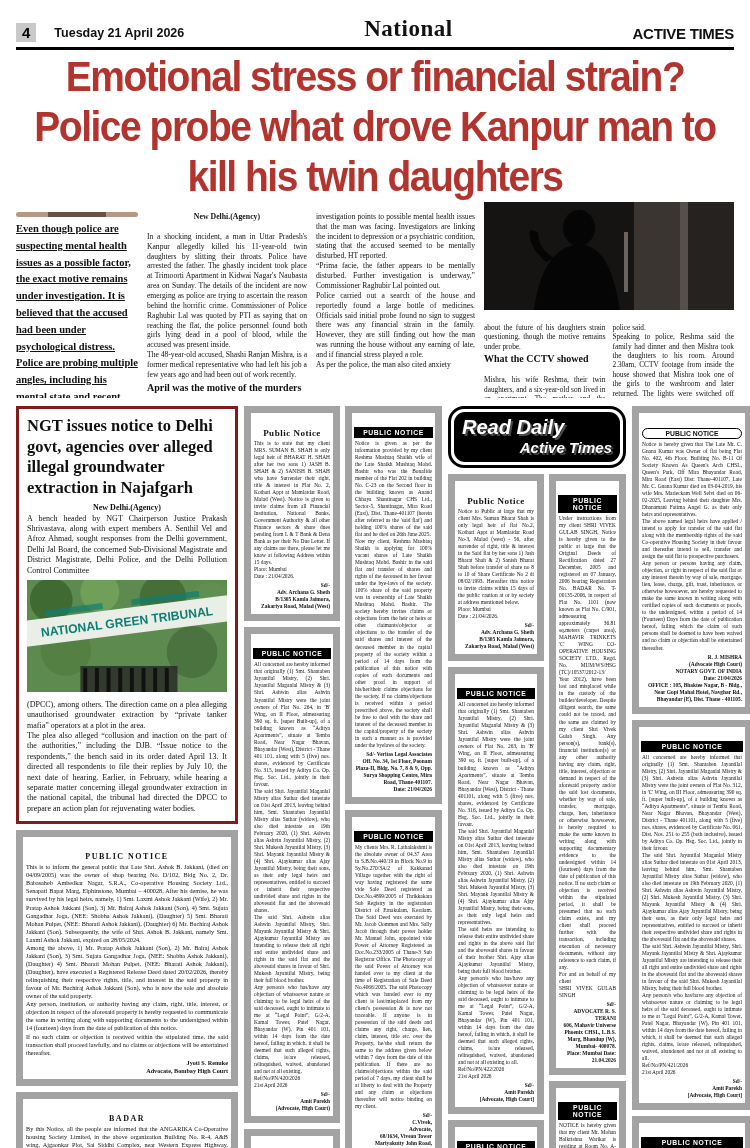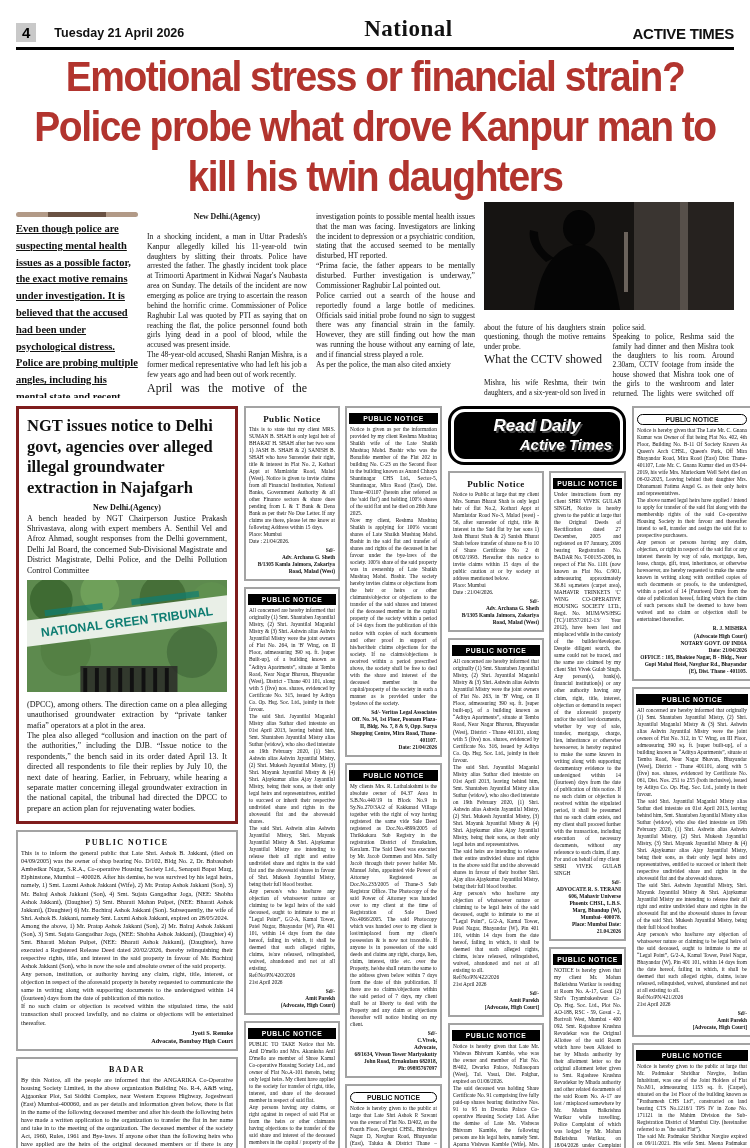--- a/index.html
+++ b/index.html
@@ -21,35 +21,35 @@
             margin:8px 0 4px;transform:scaleY(1.08);}
   
   .story{display:flex;gap:9px;margin-top:6px;height:196px;overflow:hidden;}
   .pullquote-wrap{width:122px;flex:none;padding-top:6px;}
   .pq-bar{height:5px;border-radius:3px;margin:4px 0;
           background:linear-gradient(90deg,#b29a87 0 26%,#6a5243 26% 74%,#b29a87 74%);}
   .pullquote{font:bold 10.5px "Liberation Serif",serif;line-height:1.6;
              text-decoration:underline;text-align:left;}
   .scol{flex:1;font-size:7.6px;line-height:1.3;text-align:justify;white-space:pre-line;}
   .dateline{font-weight:bold;text-align:center;font-size:7.8px;}
-  .subhead{font-weight:normal;font-size:12px;margin:1px 0;}
+  .subhead{font-weight:bold;font-size:10px;margin:1px 0;}
   .rightblock{width:250px;flex:none;display:flex;flex-direction:column;}
   .leadphoto{width:100%;height:108px;flex:none;}
   .rb-cols{display:flex;gap:7px;margin-top:3px;}
   .rb-cols .scol{font-size:7.3px;}
   
   .classifieds{display:flex;gap:6px;margin-top:8px;align-items:flex-start;}
   .colA{width:222px;flex:none;}
   .grp1{width:198px;flex:none;}
   .grp2{width:178px;flex:none;}
   .colF{width:120px;flex:none;}
   .tworow{display:flex;gap:5px;}
   .colB,.colD{width:96px;flex:none;}
   .colC,.colE{flex:1;}
-  .notice{border:2px solid #a3a3a3;padding:6px 3px 4px;margin-bottom:6px;background:#fff;}
+  .notice{border:7px solid #a3a3a3;padding:15px 3px 4px;margin-bottom:6px;background:#fff;}
   .nh-bar{background:#000;color:#fff;text-align:center;
           font:bold 6.8px "Liberation Sans",sans-serif;padding:2px 0;letter-spacing:.6px;
           margin:-1px -1px 2px;}
   .nh-plain{text-align:center;font:bold 9px "Liberation Serif",serif;letter-spacing:.5px;
             margin-bottom:2px;}
   .nh-caps{text-align:center;font:bold 8px "Liberation Serif",serif;letter-spacing:1.5px;
            margin-bottom:2px;}
   .nh-pill{border:1.5px solid #000;border-radius:9px;text-align:center;
            font:bold 6.8px "Liberation Sans",sans-serif;padding:1px 0;margin-bottom:2px;}
   .nbody{font-size:5.4px;line-height:1.3;text-align:justify;white-space:pre-line;}
@@ -59,21 +59,21 @@
   
   .ngt-box{border:3px solid #7f1d1d;padding:7px 8px;margin-bottom:6px;}
   .ngt-h{font:bold 16.5px "Liberation Serif",serif;line-height:1.25;}
   .ngt-date{font-weight:bold;text-align:center;font-size:8px;margin:4px 0 2px;}
   .ngt-p{font-size:8px;line-height:1.3;text-align:justify;white-space:pre-line;}
   .ngt-img{width:100%;height:112px;margin:4px 0;}
   
   .readdaily{border:3px solid #000;border-radius:16px;padding:3px;margin-bottom:6px;}
   .rd-in{background:#000;border-radius:11px;padding:4px 8px 6px;color:#fff;
          font-family:"Liberation Sans",sans-serif;font-weight:800;font-style:italic;}
-  .rd-l1{font-size:17px;text-shadow:2px 2px 0 #4a4a4a;text-align:center;}
+  .rd-l1{font-size:20px;text-shadow:2px 2px 0 #4a4a4a;}
   .rd-l2{font-size:15px;text-align:right;text-shadow:2px 2px 0 #4a4a4a;}
 </style>
 </head>
 <body>
 
 <div class="sheet">
   <div class="inner">
 
     <div class="masthead">
       <div class="mh-left">

